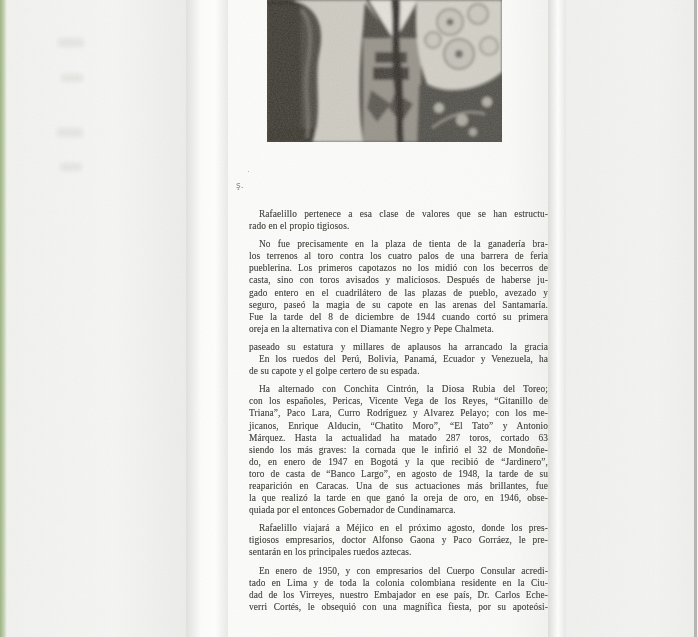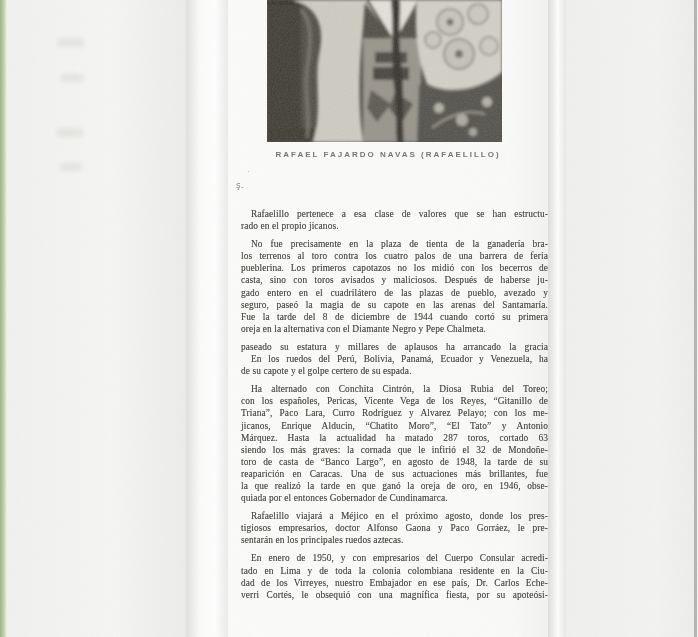--- a/index.html
+++ b/index.html
@@ -34,21 +34,21 @@
 
   
   .mark-tick{position:absolute;left:247px;top:167px;font-size:8px;color:#8e8e89;}
   .mark{position:absolute;left:236px;top:180px;font-size:9px;color:#83837e;
     font-family:"DejaVu Sans",sans-serif;}
 
   
   .article{position:absolute;left:233px;top:208px;width:315px;color:#4b4a45;
     font-size:9.4px;letter-spacing:0.1px;
     text-shadow:0 0 0.6px rgba(75,74,69,0.55);}
-  .para{margin:0 0 6px 8px;}
+  .para{margin:0 0 6px 16px;}
   .tline{height:12.1px;line-height:12.1px;text-align:justify;text-align-last:justify;
     -moz-text-align-last:justify;white-space:nowrap;overflow:visible;}
   .tline.tfirst{text-indent:10px;}
   .tline.tlast{text-align-last:left;-moz-text-align-last:left;}
 
   
   .grain{position:absolute;left:0;top:0;width:698px;height:637px;pointer-events:none;opacity:0.05;}
 </style>
 </head>
 <body>
@@ -115,29 +115,28 @@
         <circle cx="195" cy="120" r="6" fill="#aeaba2"></circle>
         <circle cx="220" cy="102" r="5" fill="#b5b2a9"></circle>
         <circle cx="206" cy="132" r="4" fill="#a8a59c"></circle>
         <path d="M165,128 C178,118 196,108 218,114" stroke="#9b978e" stroke-width="2" fill="none"></path>
       </g>
 
       <rect width="235" height="142" filter="url(#pgrain)" opacity="0.5"></rect>
     </svg>
   </div>
 
-  <div class="caption">RAFAEL FAJARDO NAVAS (RAFAELILLO)</div>
 
   <div class="mark-tick">·</div>
   <div class="mark">ş.</div>
 
   <div class="article">
     <div class="para">
         <div class="tline tfirst">Rafaelillo pertenece a esa clase de valores que se han estructu-</div>
-        <div class="tline tlast">rado en el propio jicanos.</div>
+        <div class="tline tlast">rado en el propio tigiosos.</div>
       </div>
     <div class="para">
         <div class="tline tfirst">No fue precisamente en la plaza de tienta de la ganadería bra-</div>
         <div class="tline">los terrenos al toro contra los cuatro palos de una barrera de feria</div>
         <div class="tline">pueblerina. Los primeros capotazos no los midió con los becerros de</div>
         <div class="tline">casta, sino con toros avisados y maliciosos. Después de haberse ju-</div>
         <div class="tline">gado entero en el cuadrilátero de las plazas de pueblo, avezado y</div>
         <div class="tline">seguro, paseó la magia de su capote en las arenas del Santamaría.</div>
         <div class="tline">Fue la tarde del 8 de diciembre de 1944 cuando cortó su primera</div>
         <div class="tline tlast">oreja en la alternativa con el Diamante Negro y Pepe Chalmeta.</div>
@@ -147,20 +146,21 @@
         <div class="tline tfirst">En los ruedos del Perú, Bolivia, Panamá, Ecuador y Venezuela, ha</div>
         <div class="tline tlast">de su capote y el golpe certero de su espada.</div>
       </div>
     <div class="para">
         <div class="tline tfirst">Ha alternado con Conchita Cintrón, la Diosa Rubia del Toreo;</div>
         <div class="tline">con los españoles, Pericas, Vicente Vega de los Reyes, “Gitanillo de</div>
         <div class="tline">Triana”, Paco Lara, Curro Rodríguez y Alvarez Pelayo; con los me-</div>
         <div class="tline">jicanos, Enrique Alducin, “Chatito Moro”, “El Tato” y Antonio</div>
         <div class="tline">Márquez. Hasta la actualidad ha matado 287 toros, cortado 63</div>
         <div class="tline">siendo los más graves: la cornada que le infirió el 32 de Mondoñe-</div>
+        <div class="tline">do, en enero de 1947 en Bogotá y la que recibió de “Jardinero”,</div>
         <div class="tline">toro de casta de “Banco Largo”, en agosto de 1948, la tarde de su</div>
         <div class="tline">reaparición en Caracas. Una de sus actuaciones más brillantes, fue</div>
         <div class="tline">la que realizó la tarde en que ganó la oreja de oro, en 1946, obse-</div>
         <div class="tline tlast">quiada por el entonces Gobernador de Cundinamarca.</div>
       </div>
     <div class="para">
         <div class="tline tfirst">Rafaelillo viajará a Méjico en el próximo agosto, donde los pres-</div>
         <div class="tline">tigiosos empresarios, doctor Alfonso Gaona y Paco Gorráez, le pre-</div>
         <div class="tline tlast">sentarán en los principales ruedos aztecas.</div>
       </div>

